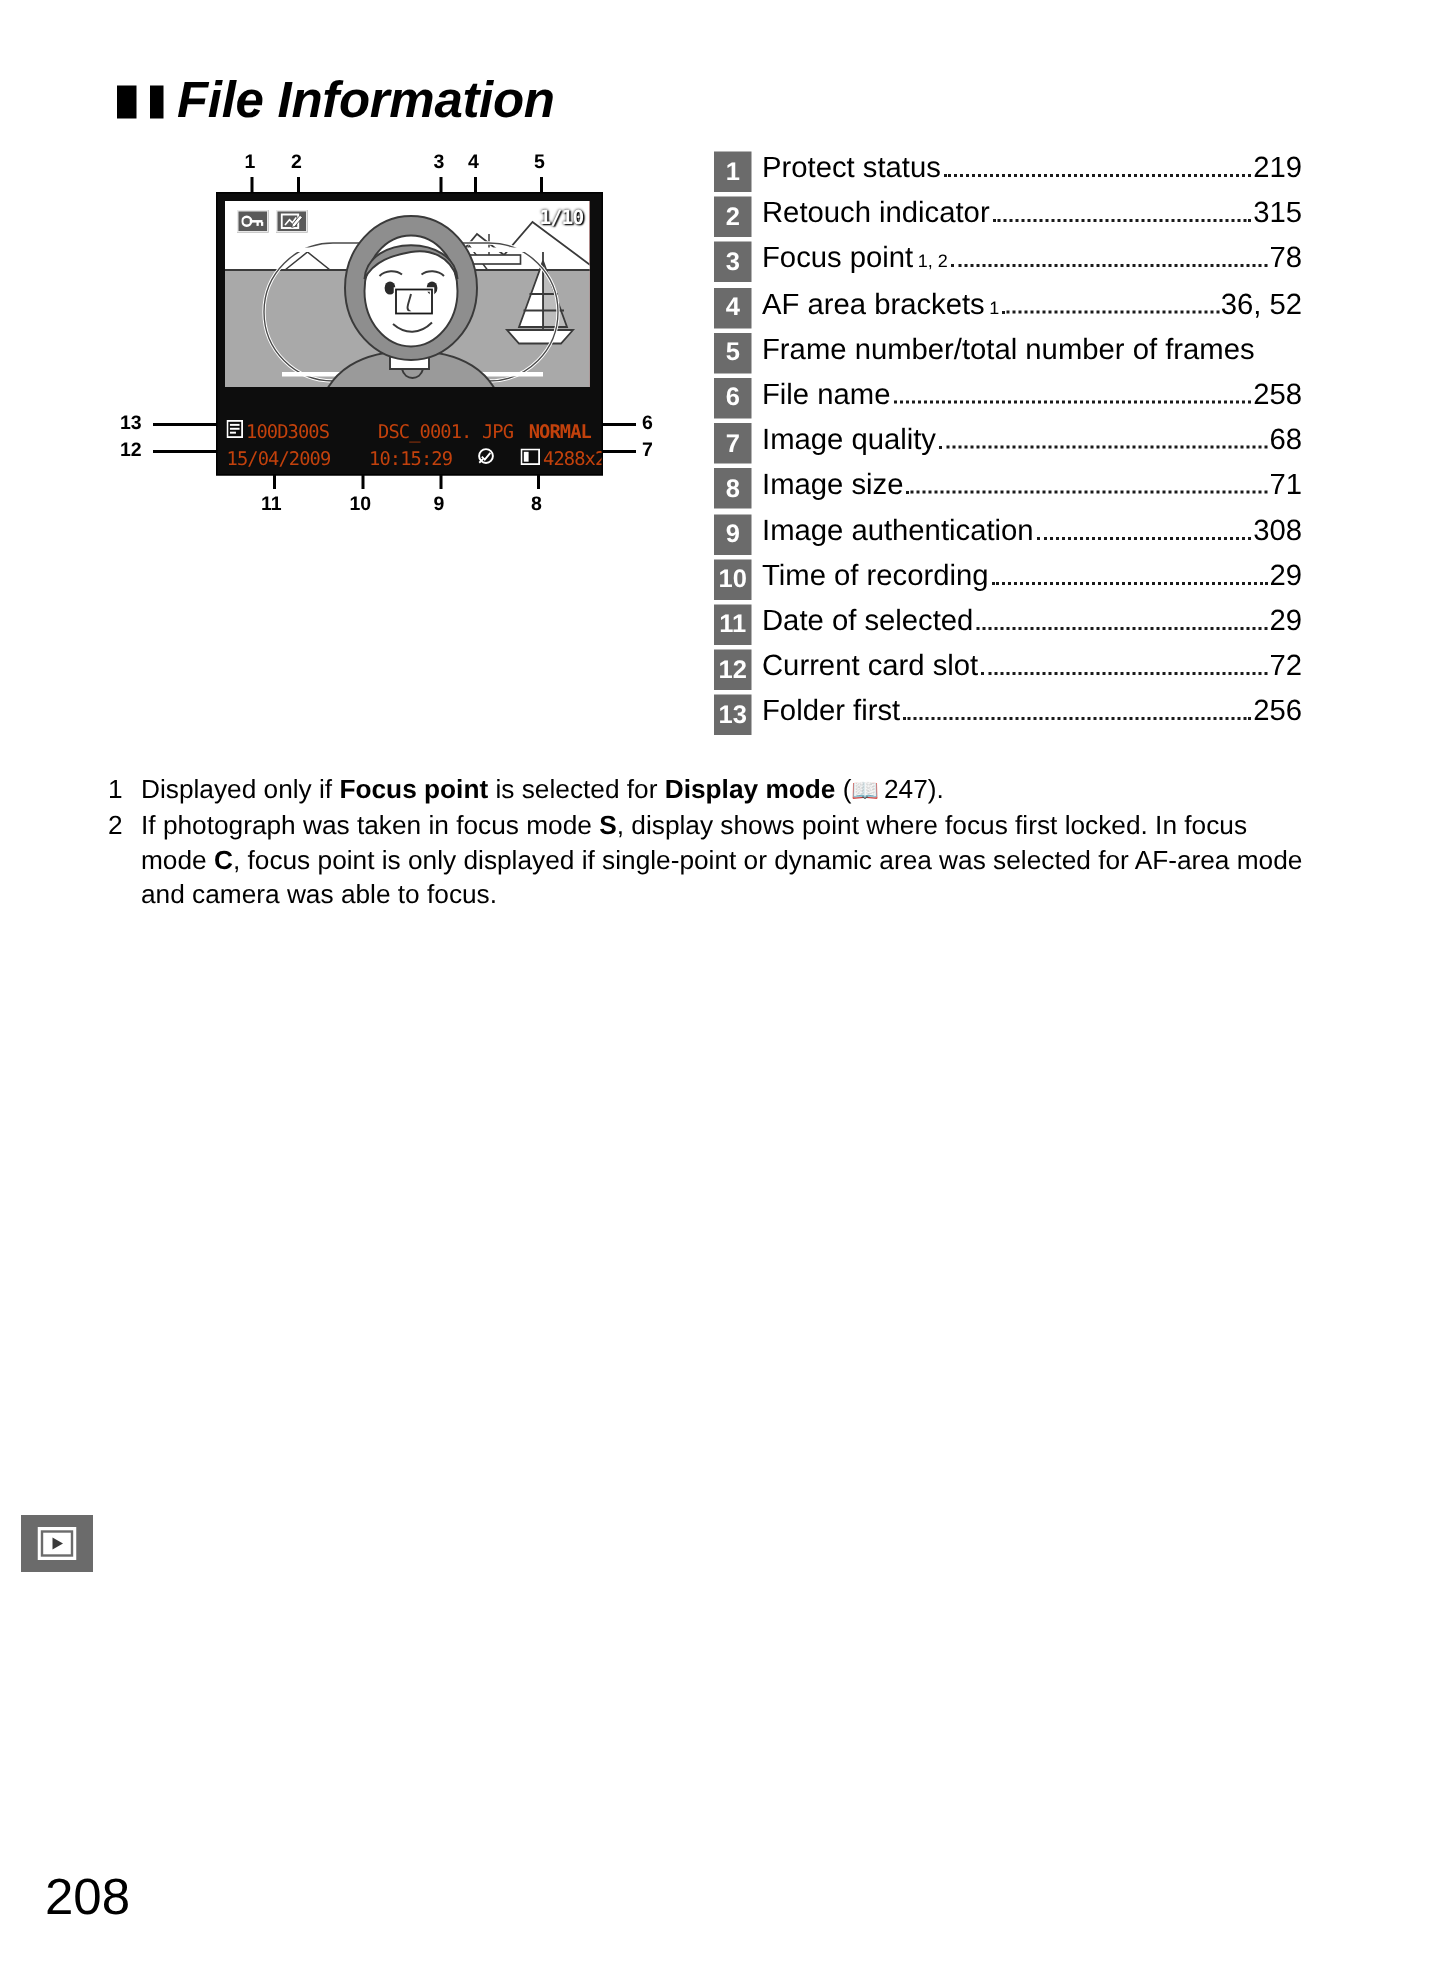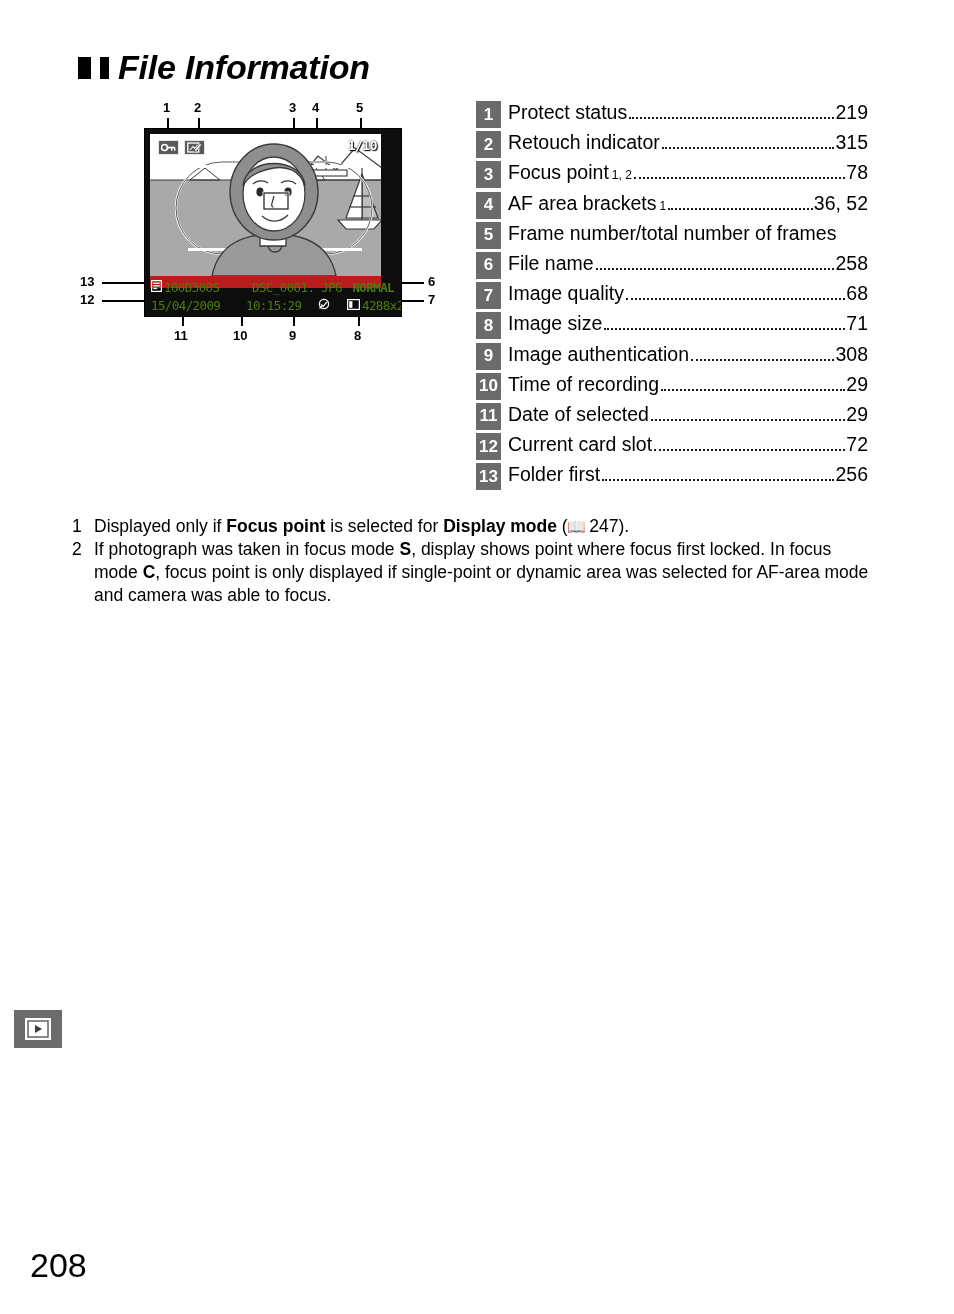--- a/index.html
+++ b/index.html
@@ -29,22 +29,22 @@
   }
   .screen{
     position:absolute; left:66px; top:32px;
     width:258px; height:189px;
     background:#0d0d0d;
     border:1px solid #000;
     box-sizing:border-box;
     overflow:hidden;
   }
   .photo{
-    position:absolute; left:5px; top:5px; right:20px;
-    height:154px;
+    position:absolute; left:5px; top:5px; right:8px;
+    height:124px;
     background:#b91c1c;
     overflow:hidden;
   }
   .topbar-icons{
     position:absolute; left:8px; top:6px;
     display:flex; gap:5px; z-index:6;
   }
   .ico-box{
     width:21px;height:15px;background:#5a5a5a;
     border:1px solid #e8e8e8;
@@ -54,21 +54,21 @@
   .frame-counter{
     position:absolute; right:4px; top:4px; z-index:6;
     color:#ffffff; font-size:13px; font-weight:bold;
     font-family:"DejaVu Sans Mono", monospace;
     letter-spacing:-0.5px;
     text-shadow:0 0 2px #000,1px 1px 1px #000;
   }
   
   .inforow{
     position:absolute; left:0; right:0;
-    color:#4d7c0f;
+    color:#c2410c;
     font-family:"DejaVu Sans Mono", monospace;
     font-size:12.5px;
     letter-spacing:-0.6px;
     white-space:nowrap;
   }
   #inforow1{ top:150px; height:18px; }
   #inforow2{ top:168px; height:18px; }
   .ib{position:absolute;display:flex;align-items:center;gap:2px;}
   
   .callnum{

